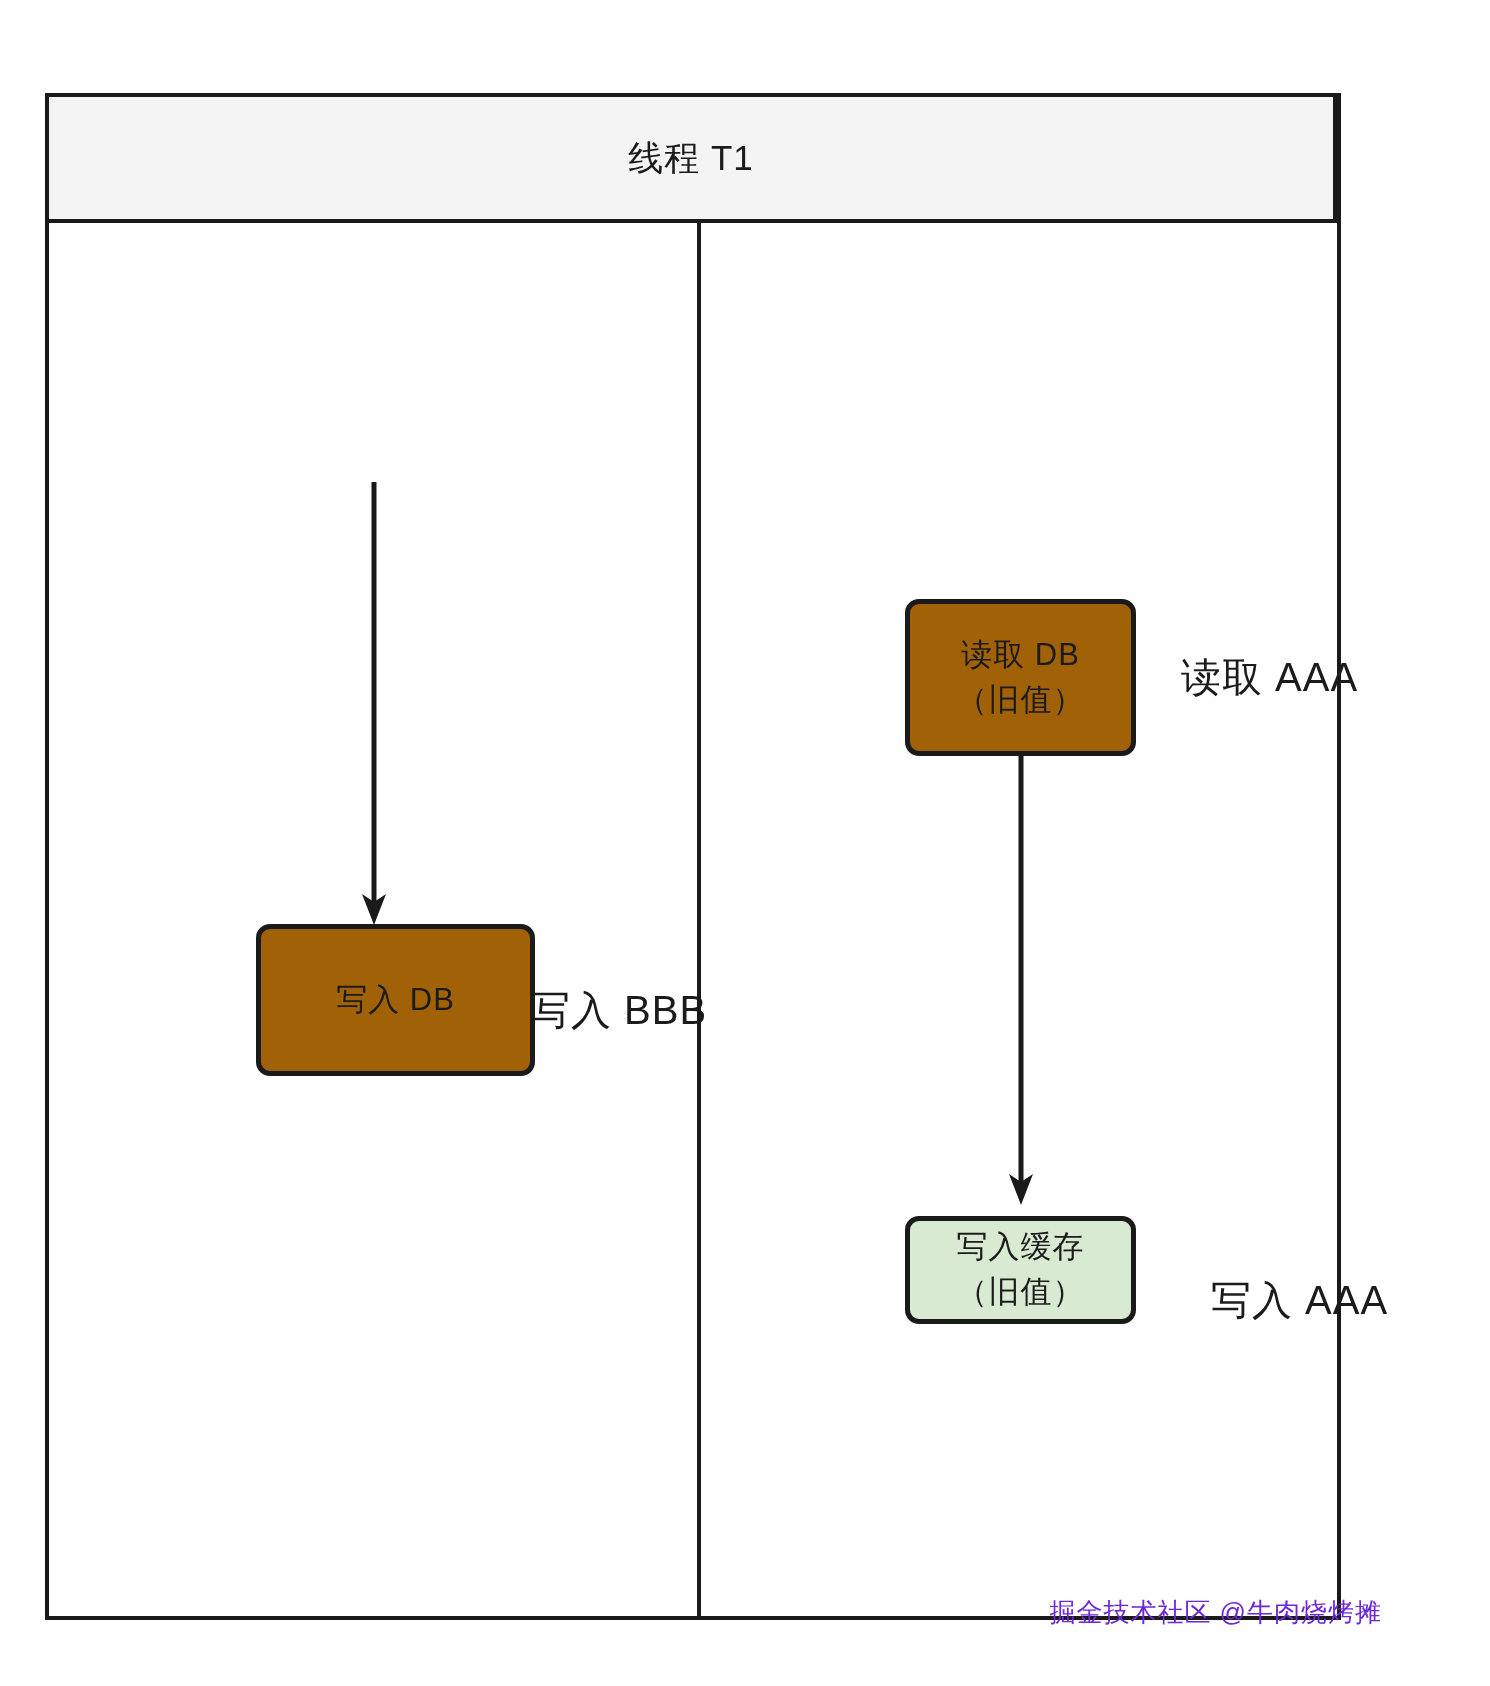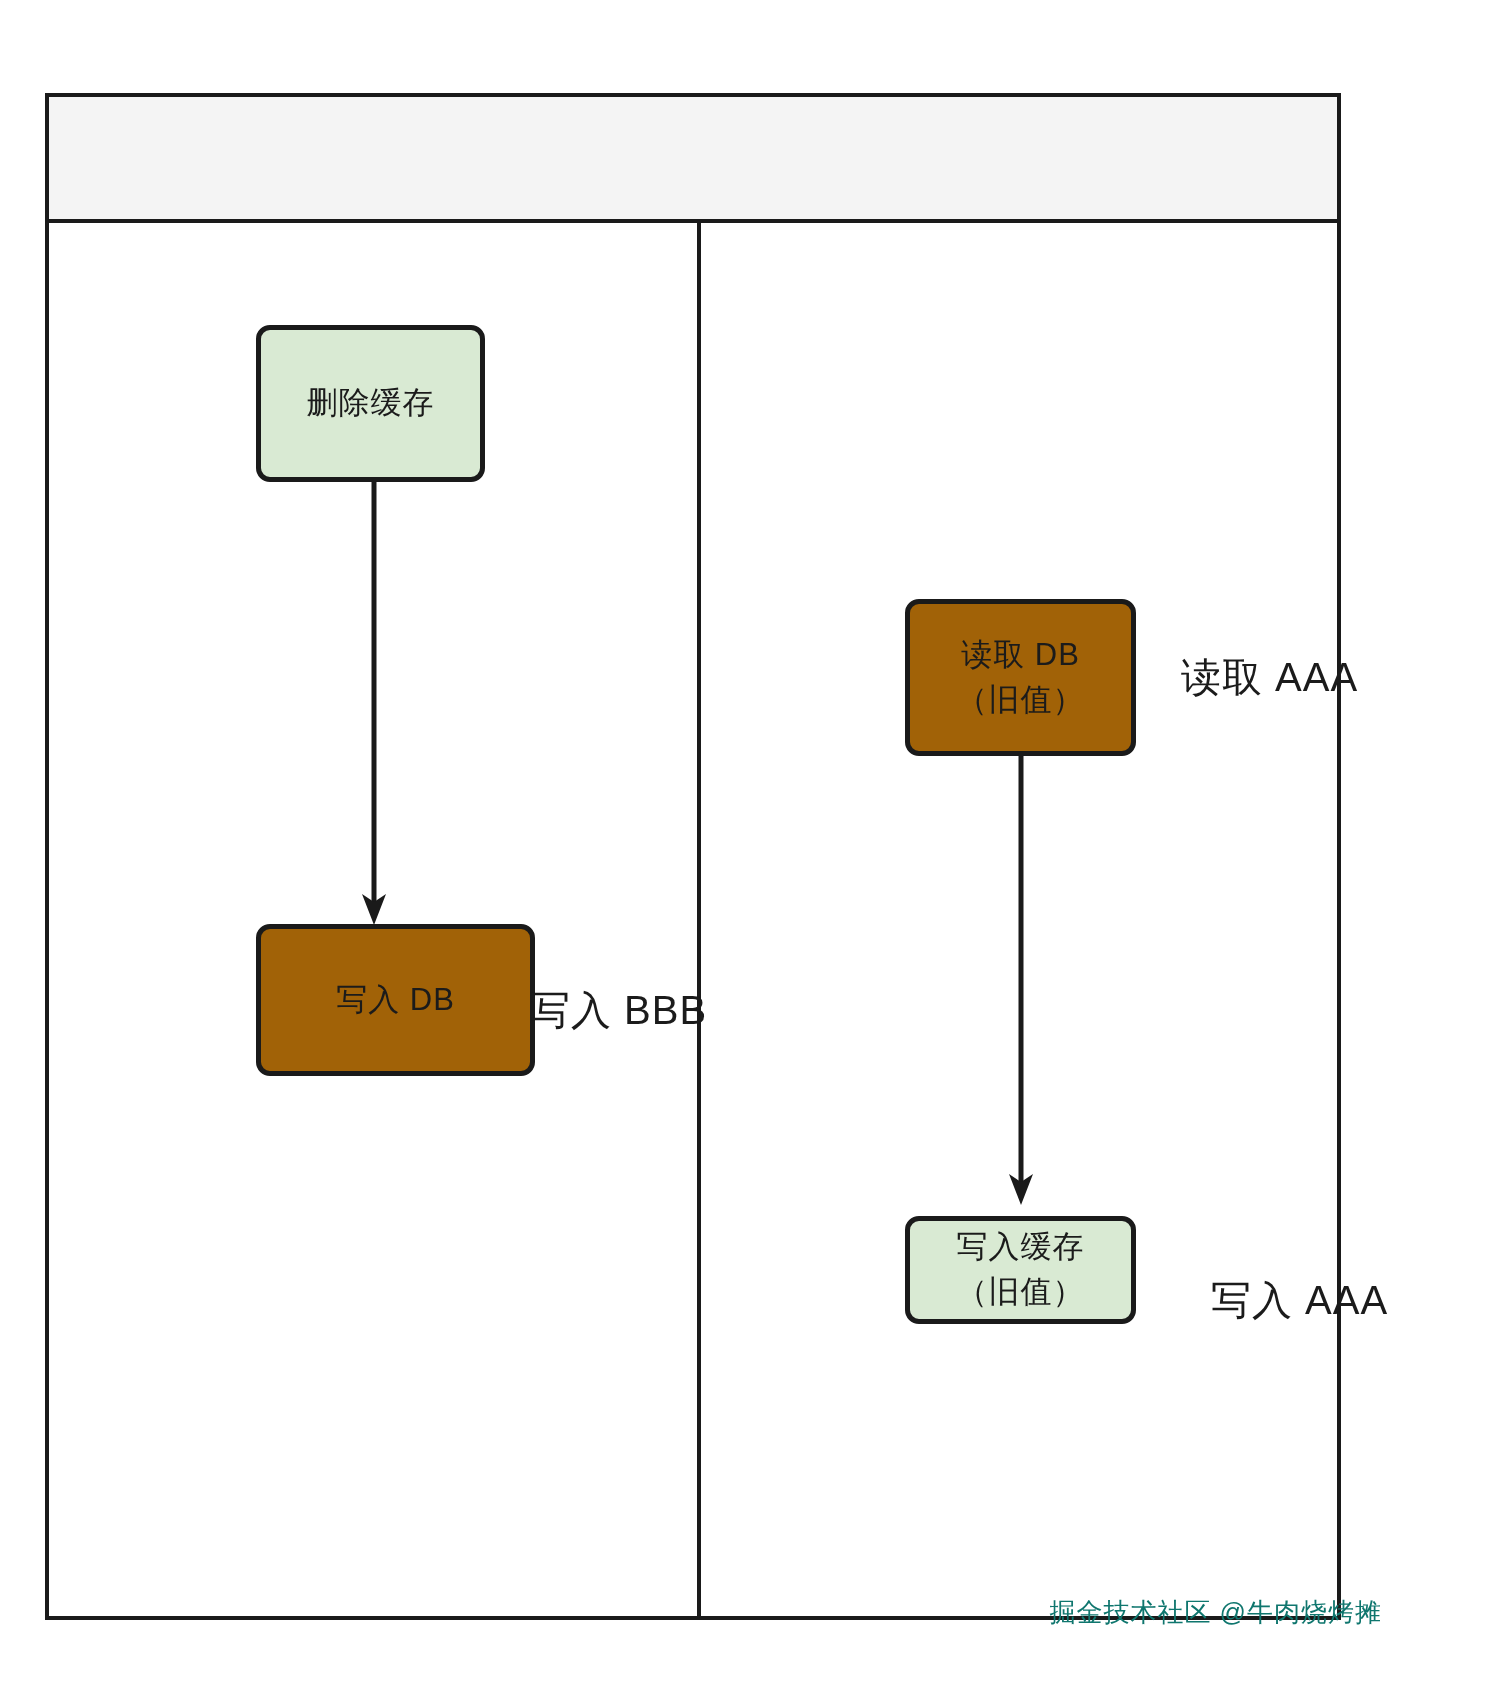--- a/index.html
+++ b/index.html
@@ -101,40 +101,38 @@
     white-space: nowrap;
     letter-spacing: 1px;
   }
 
   
   .watermark {
     position: absolute;
     right: 108px;
     bottom: 56px;
     font-size: 26px;
-    color: #0f766e;
+    color: #6d28d9;
     white-space: nowrap;
     letter-spacing: 1px;
   }
 </style>
 </head>
 <body>
 
 <div id="canvas">
 
   <div class="table-frame">
 
     <div class="header-row">
+      <div class="header-cell left">线程 T1</div>
     </div>
 
     <div class="col-divider"></div>
 
-    <div class="node green" style="left:207px; top:228px; width:229px; height:157px;">
-      <span class="line1">删除缓存</span>
-    </div>
 
     <svg class="arrow-svg" style="left:313px; top:385px; width:24px; height:443px;" viewBox="0 0 24 443">
       <line x1="12" y1="0" x2="12" y2="424" stroke="#1a1a1a" stroke-width="5"></line>
       <polygon points="12,443 0,412 12,420 24,412" fill="#1a1a1a"></polygon>
     </svg>
 
     <div class="node blue" style="left:207px; top:827px; width:279px; height:152px;">
       <span class="line1">写入 DB</span>
     </div>
 

